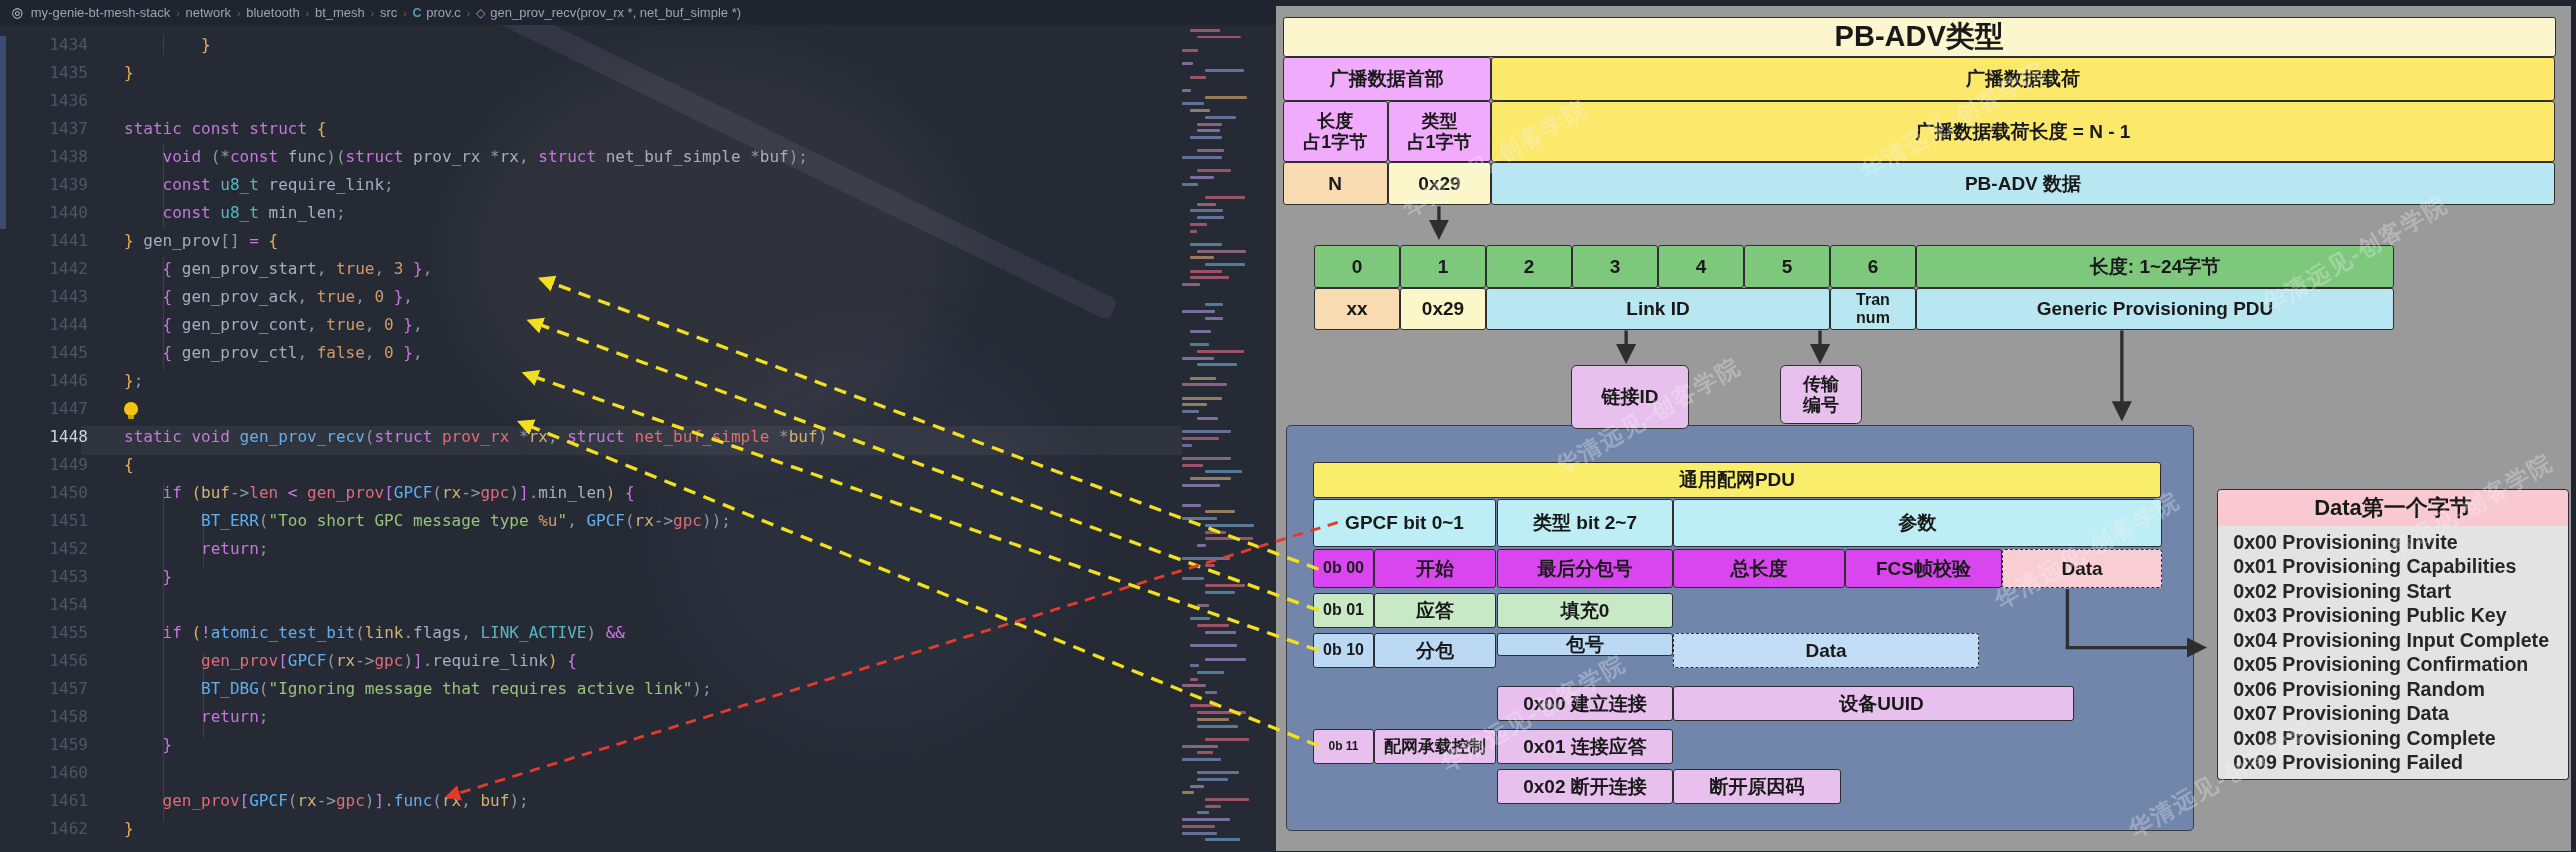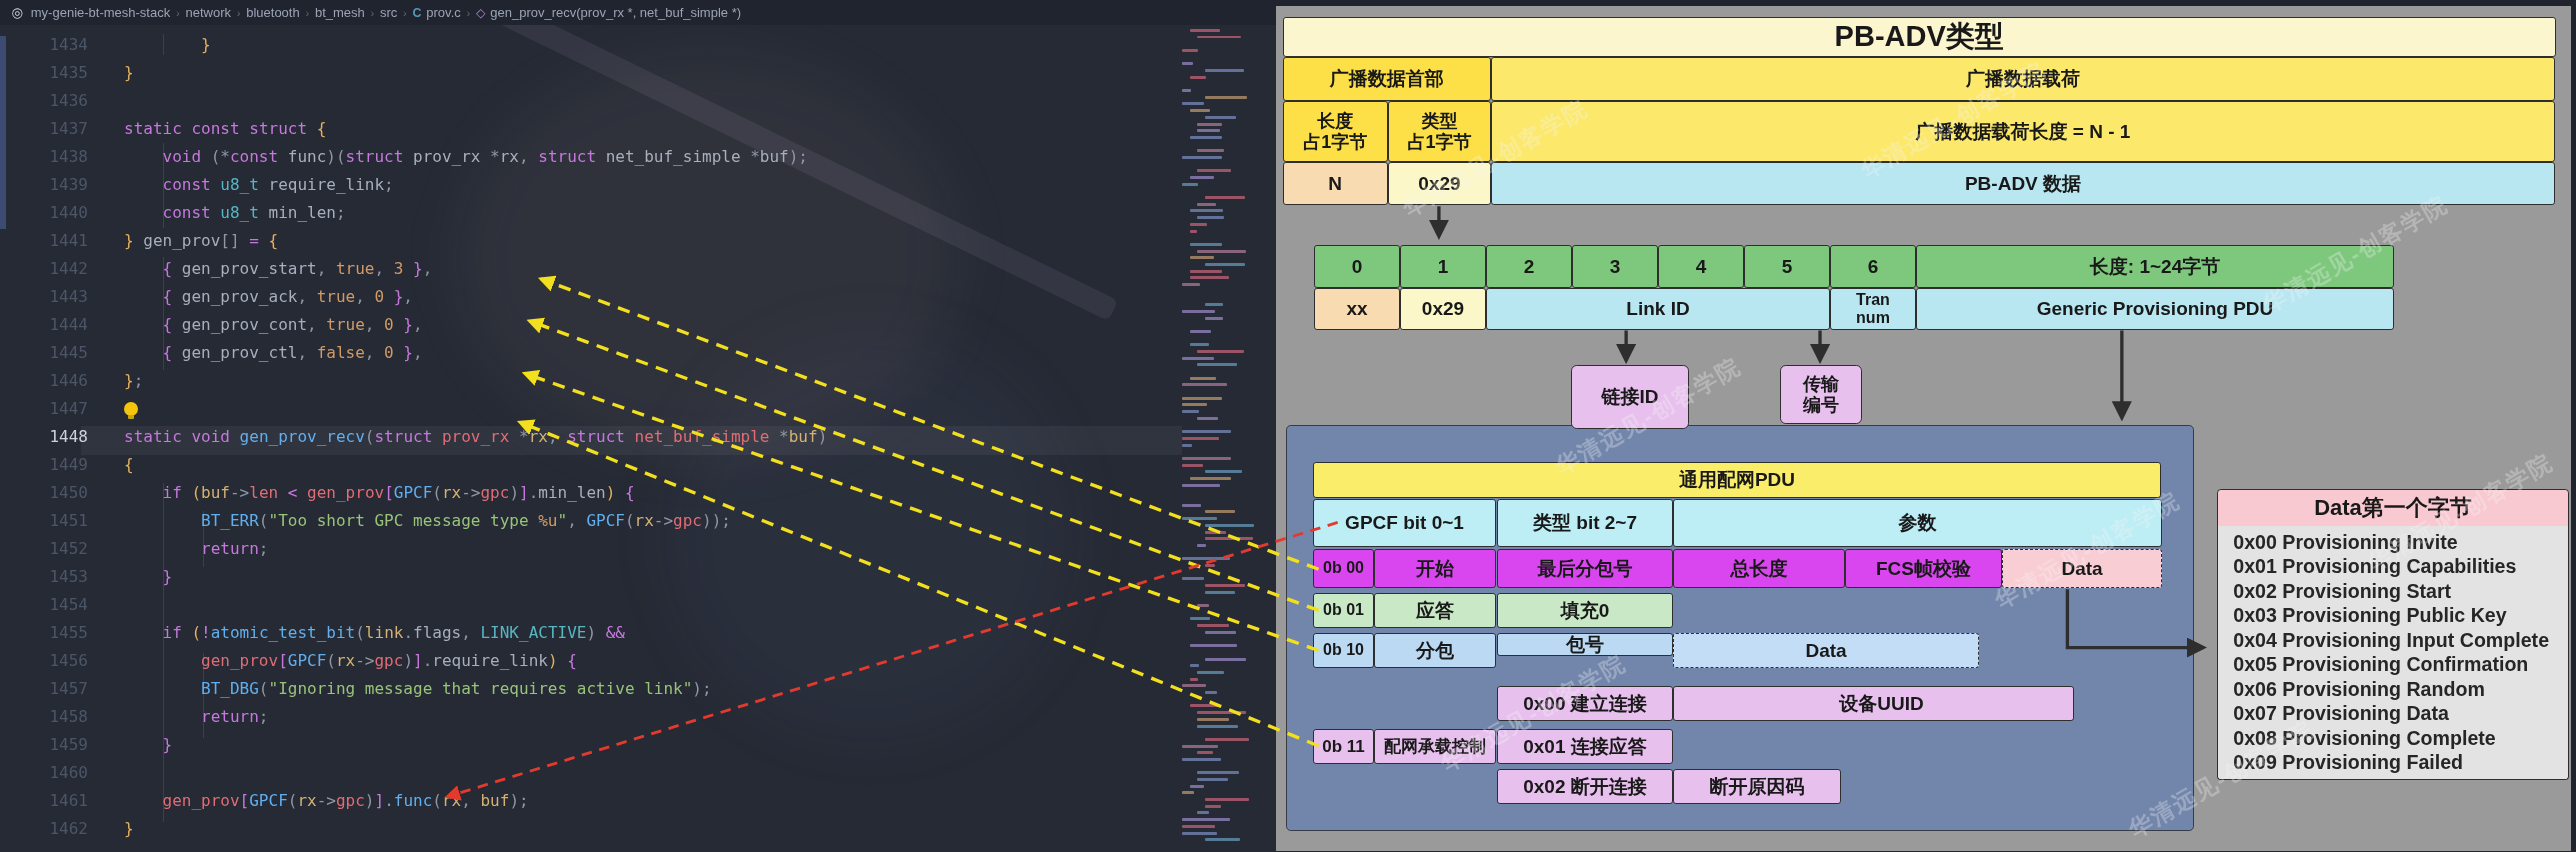--- a/index.html
+++ b/index.html
@@ -31,21 +31,21 @@
   .bulb:after{content:"";position:absolute;left:3.8px;top:13.4px;width:6.7px;height:3.8px;background:#caa30a;border-radius:1px;}
   #minimap{position:absolute;left:1182px;top:27px;width:67px;height:822px;z-index:2;}
   .mm-row{position:absolute;height:2.9px;border-radius:1px;opacity:.85;}
 
   
   .diagram{position:absolute;left:1276px;top:0;width:1300px;height:852px;background:#20242c;}
   .diagram-bg{position:absolute;left:0;top:5.7px;width:1295px;height:845px;background:#9a9a9a;}
   .wm{position:absolute;color:rgba(245,245,245,0.30);font-size:23px;font-weight:bold;transform:rotate(-30deg);white-space:nowrap;pointer-events:none;z-index:3;letter-spacing:1.9px;}
   .cell{position:absolute;display:flex;align-items:center;justify-content:center;border:1.9px solid #2e2e2e;border-radius:2.9px;font-weight:bold;color:#191919;text-align:center;box-sizing:border-box;font-size:19px;z-index:2;white-space:pre-line;line-height:1.15;}
   .c-title{background:#fbf6cd;font-size:29px;}
-  .c-cyan{background:#fde047;text-align:center;}
+  .c-cyan{background:#f0abfc;text-align:center;}
   .c-yellow{background:#fce96b;}
   .c-peach{background:#f8dbb0;}
   .c-cream{background:#fbf7c9;}
   .c-lblue{background:#b9e7f1;}
   .c-green{background:#7ec87e;}
   .c-pink{background:#d946ef;}
   .c-pink-d{background:#f9cdd4;border-style:dashed;}
   .c-lgreen{background:#c9e8c5;}
   .c-rowblue{background:#bcd9f4;}
   .c-rowblue-d{background:#c3ddf6;border-style:dashed;}
@@ -290,21 +290,21 @@
     <div class="cell c-lgreen" style="left:98px;top:593px;width:122px;height:35px;">应答</div>
     <div class="cell c-lgreen" style="left:221px;top:593px;width:176px;height:35px;">填充0</div>
 
     <div class="cell c-rowblue" style="left:37px;top:633px;width:61px;height:35px;font-size:16px;">0b 10</div>
     <div class="cell c-rowblue" style="left:98px;top:633px;width:122px;height:35px;">分包</div>
     <div class="cell c-rowblue" style="left:221px;top:633px;width:176px;height:23px;">包号</div>
     <div class="cell c-rowblue-d" style="left:397px;top:633px;width:306px;height:35px;">Data</div>
 
     <div class="cell c-purple" style="left:221px;top:686px;width:176px;height:35px;">0x00 建立连接</div>
     <div class="cell c-purple" style="left:397px;top:686px;width:401px;height:35px;padding-left:16px;">设备UUID</div>
-    <div class="cell c-purple" style="left:37px;top:729px;width:61px;height:35px;font-size:17px;">0b 11</div>
+    <div class="cell c-purple" style="left:37px;top:729px;width:61px;height:35px;font-size:12px;">0b 11</div>
     <div class="cell c-purple" style="left:98px;top:729px;width:122px;height:35px;font-size:17px;">配网承载控制</div>
     <div class="cell c-purple" style="left:221px;top:729px;width:176px;height:35px;">0x01 连接应答</div>
     <div class="cell c-purple" style="left:221px;top:769px;width:176px;height:35px;">0x02 断开连接</div>
     <div class="cell c-purple" style="left:397px;top:769px;width:168px;height:35px;">断开原因码</div>
 
     <div class="databox-hd">Data第一个字节</div>
     <div class="databox-bd" id="databox-items">
         <div>0x00 Provisioning Invite</div>
         <div>0x01 Provisioning Capabilities</div>
         <div>0x02 Provisioning Start</div>

